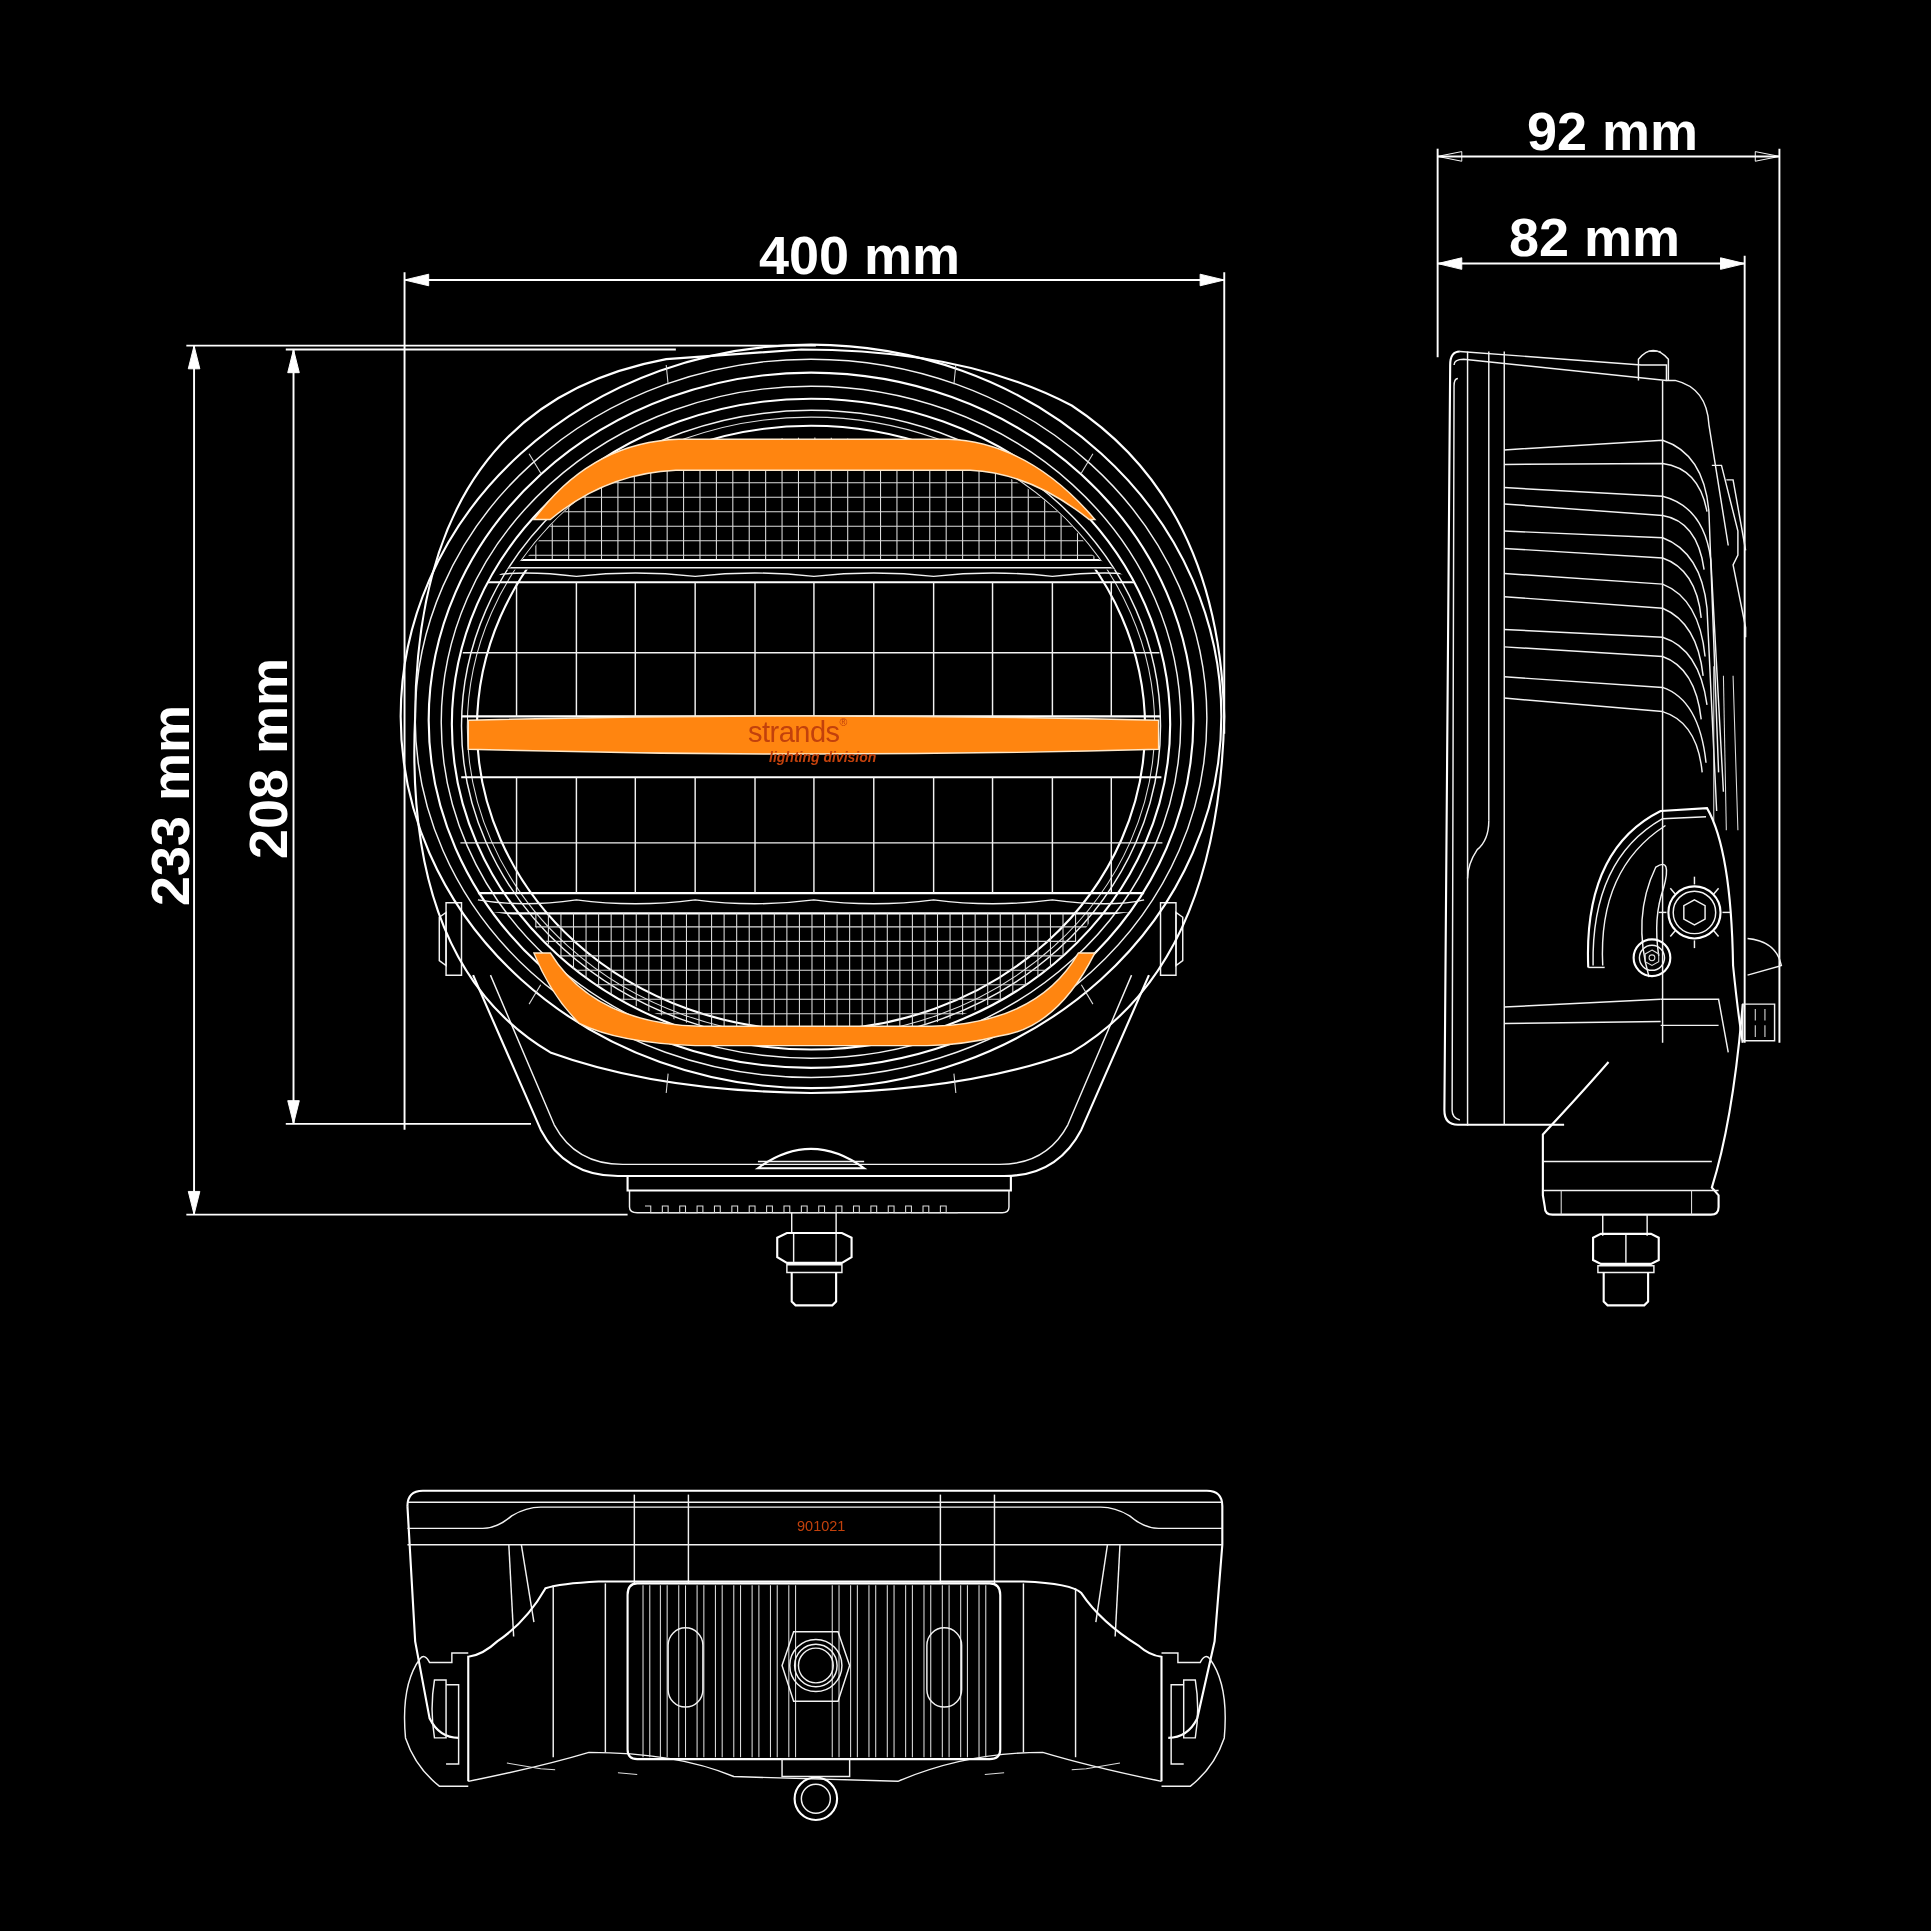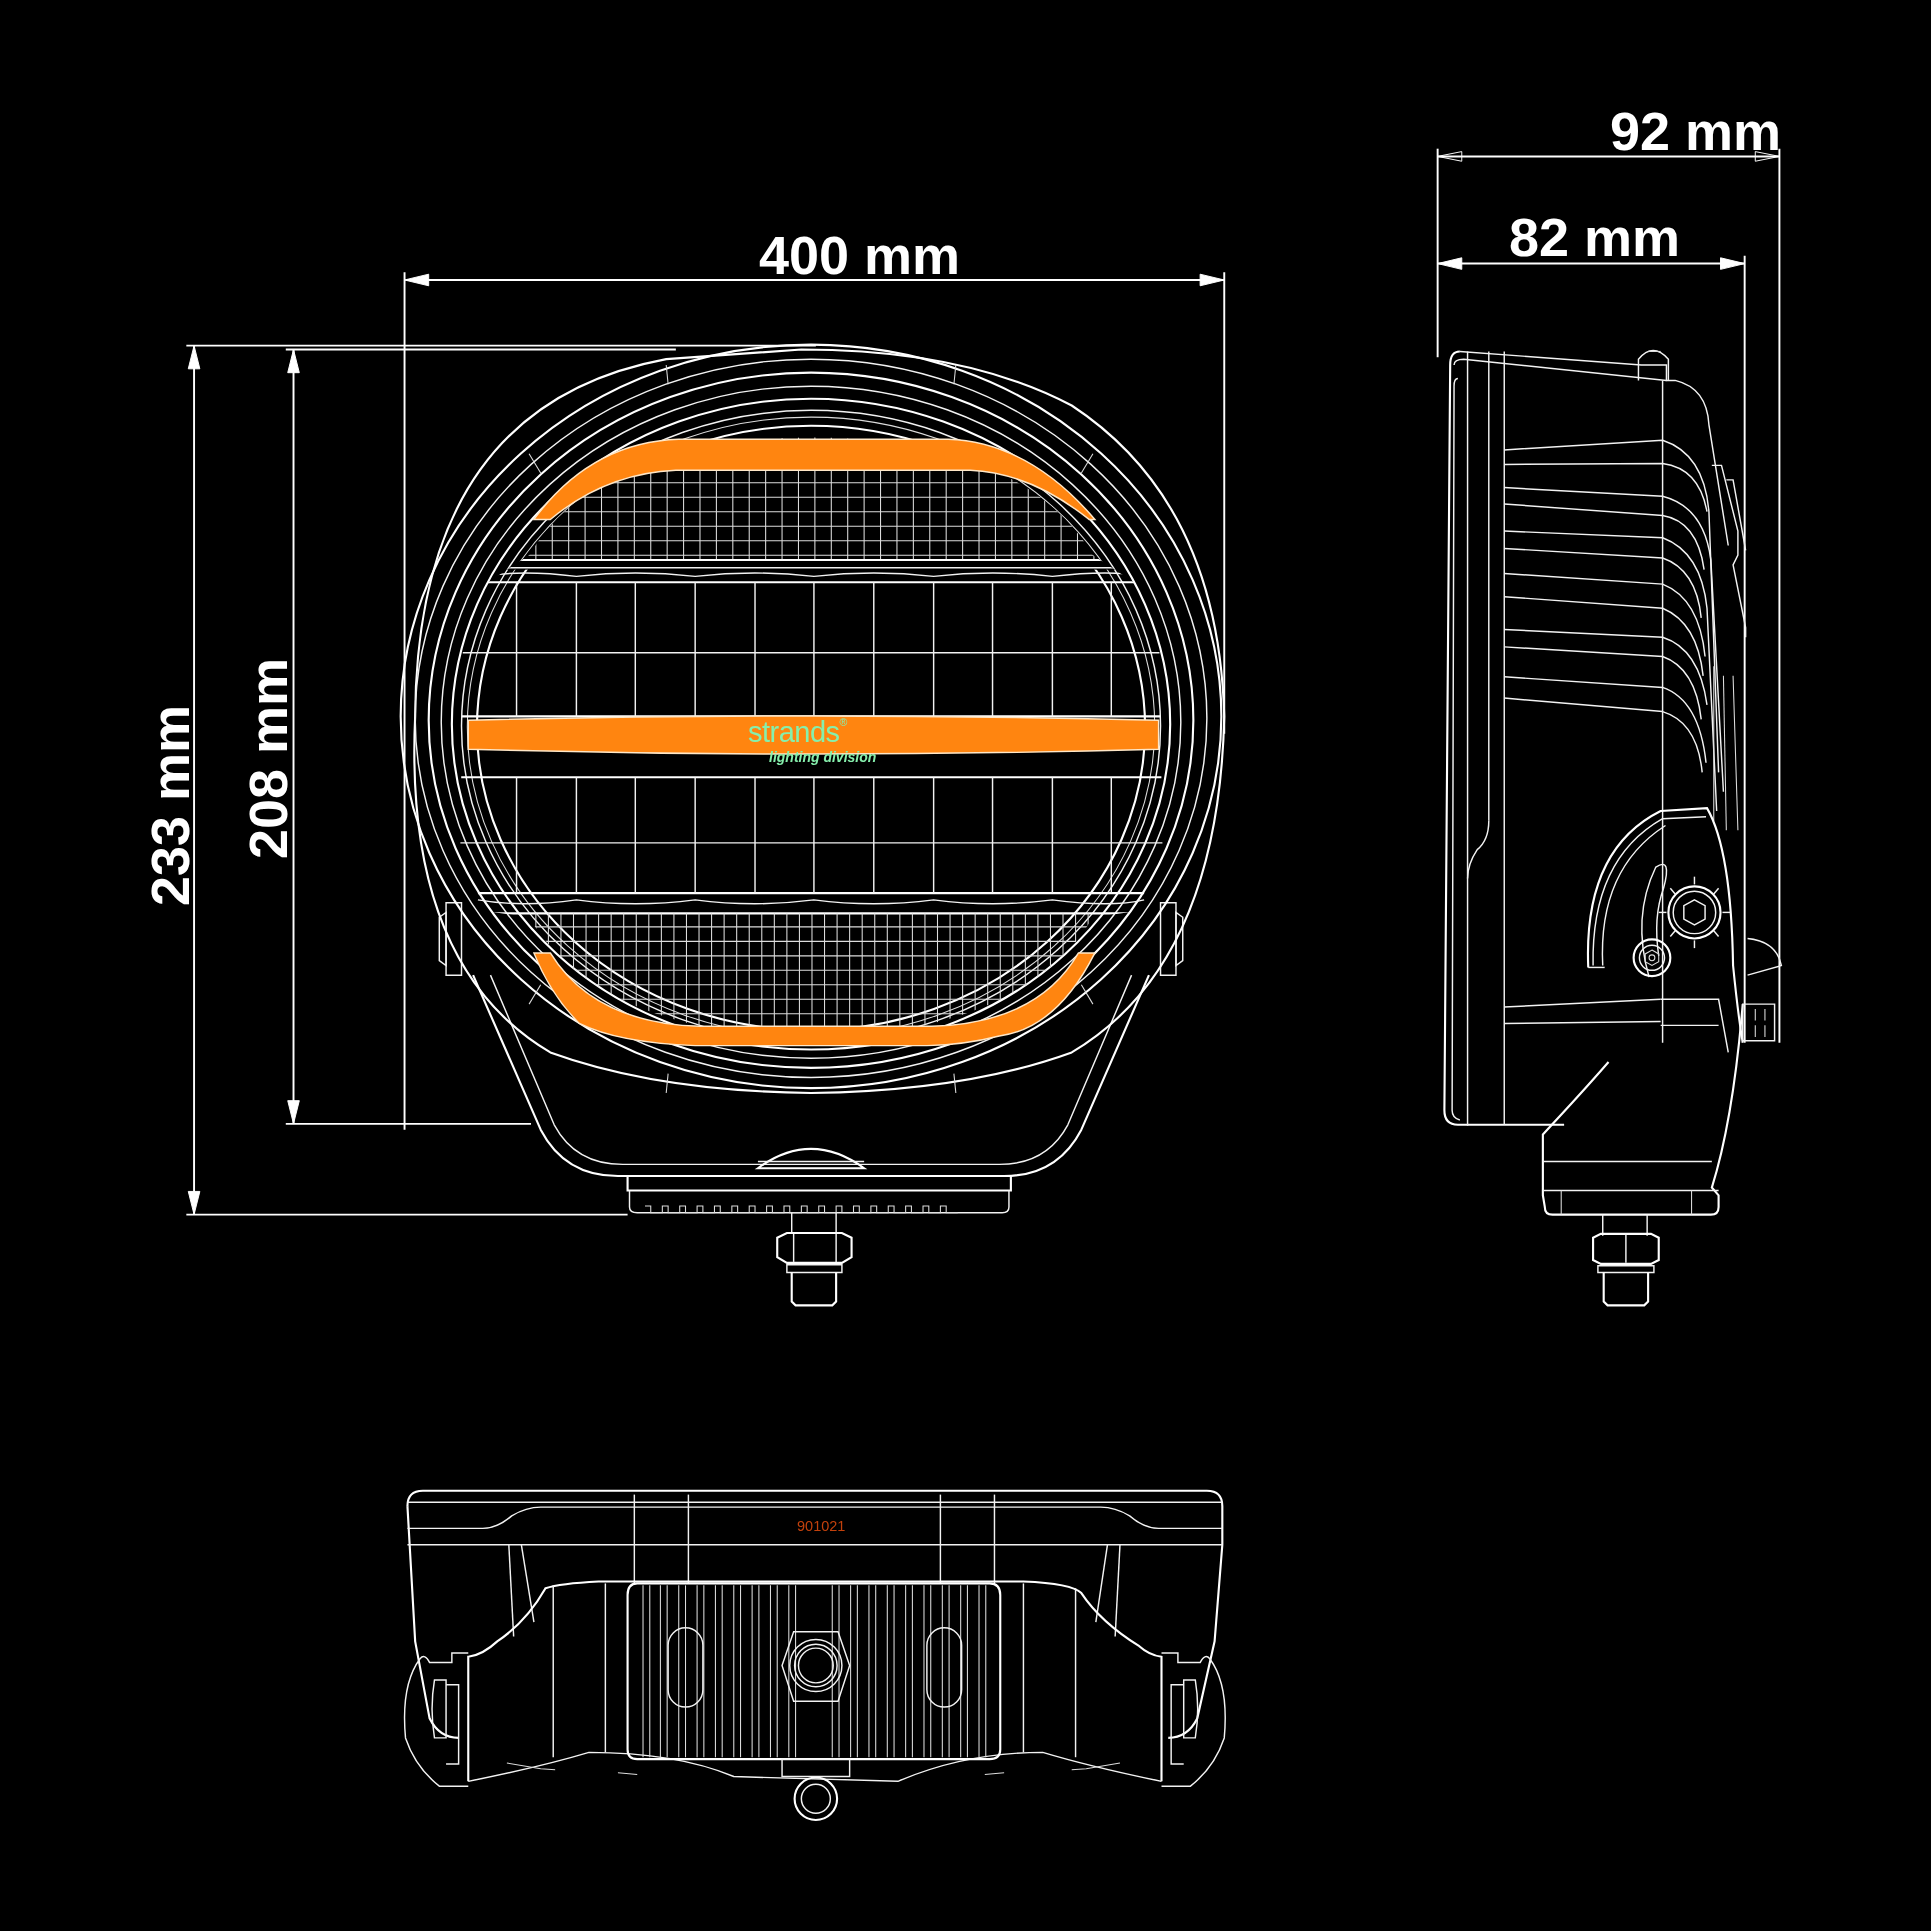--- a/index.html
+++ b/index.html
@@ -6,21 +6,21 @@
   body { width: 1931px; height: 1931px; position: relative; overflow: hidden; font-family: "Liberation Sans", sans-serif; }
   svg { position: absolute; left: 0; top: 0; }
   .ln { fill: none; stroke: #ffffff; stroke-width: 2.2; }
   .ln-thin { fill: none; stroke: #f2f2f2; stroke-width: 1.5; }
   .ln-fine { fill: none; stroke: #dcdcdc; stroke-width: 1.1; }
   .dim { fill: none; stroke: #ffffff; stroke-width: 2; }
   .arrow { fill: #ffffff; stroke: #ffffff; stroke-width: 1; }
   .orange { stroke: #ffe7c7; stroke-width: 1.5; }
   .dim-label { position: absolute; color: #ffffff; font-family: "Liberation Sans", sans-serif; font-weight: bold; font-size: 54px; line-height: 1; white-space: nowrap; }
   .vert { transform-origin: left top; transform: rotate(-90deg); }
-  .brand { position: absolute; font-family: "Liberation Sans", sans-serif; color: #86efac; white-space: nowrap; }
+  .brand { position: absolute; font-family: "Liberation Sans", sans-serif; color: #c2410c; white-space: nowrap; }
   .brand-main { font-size: 29px; letter-spacing: -0.5px; -webkit-text-stroke: 0; }
   .brand-sub { font-size: 14px; font-weight: bold; font-style: italic; }
   .reg { font-size: 10.6px; vertical-align: top; }
   .partno { position: absolute; color: #c2410c; font-family: "Liberation Sans", sans-serif; font-size: 14.5px; }
 </style>
 </head>
 <body>
 
 <svg width="1931" height="1931" viewBox="0 0 2000 2000" xmlns="http://www.w3.org/2000/svg">
   <defs>
@@ -441,21 +441,21 @@
     <path class="ln-thin" d="M462,1745 L475,1745 L475,1827 L462,1827"></path>
     <path class="ln-thin" d="M450,1740 L462,1740 L462,1800 L450,1800 Q445,1770 450,1740 Z"></path>
 
     <path class="ln-thin" d="M1203,1712 L1220,1712 L1220,1722 L1243,1722 Q1248,1712 1253,1718 Q1273,1745 1268,1800 Q1258,1830 1233,1850 L1203,1850"></path>
     <path class="ln-thin" d="M1226,1745 L1213,1745 L1213,1827 L1226,1827"></path>
     <path class="ln-thin" d="M1238,1740 L1226,1740 L1226,1800 L1238,1800 Q1243,1770 1238,1740 Z"></path>
   </g>
 </svg>
 
 <div class="dim-label" style="left:759px; top:228px;">400 mm</div>
-<div class="dim-label" style="left:1610px; top:104px;">92 mm</div>
+<div class="dim-label" style="left:1527px; top:104px;">92 mm</div>
 <div class="dim-label" style="left:1509px; top:210px;">82 mm</div>
 <div class="dim-label vert" style="left:143px; top:906px;">233 mm</div>
 <div class="dim-label vert" style="left:241px; top:859px;">208 mm</div>
 
 <div class="brand brand-main" style="left:748px; top:716px;">
   <span>strands</span><span class="reg">®</span>
 </div>
 <div class="brand brand-sub" style="left:769px; top:749px;">lighting division</div>
 
 <div class="partno" style="left:797px; top:1518px;">901021</div>

